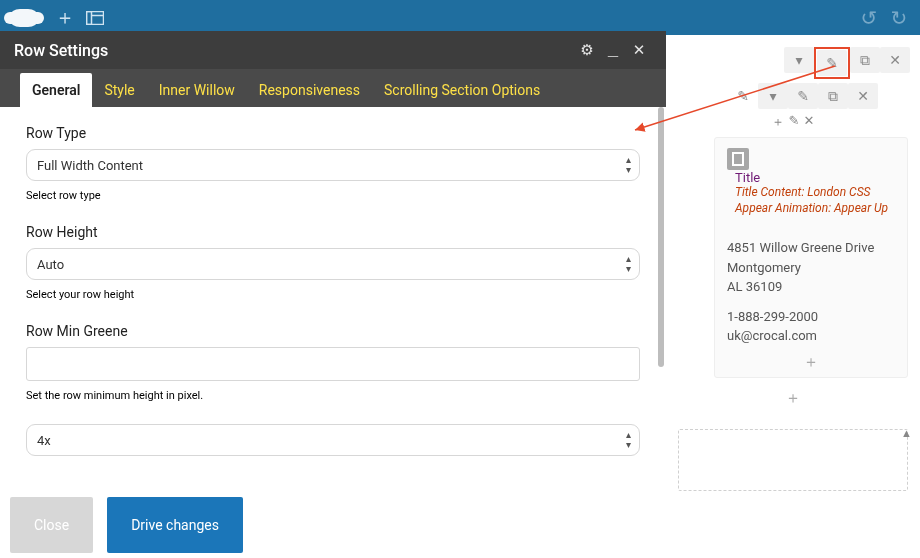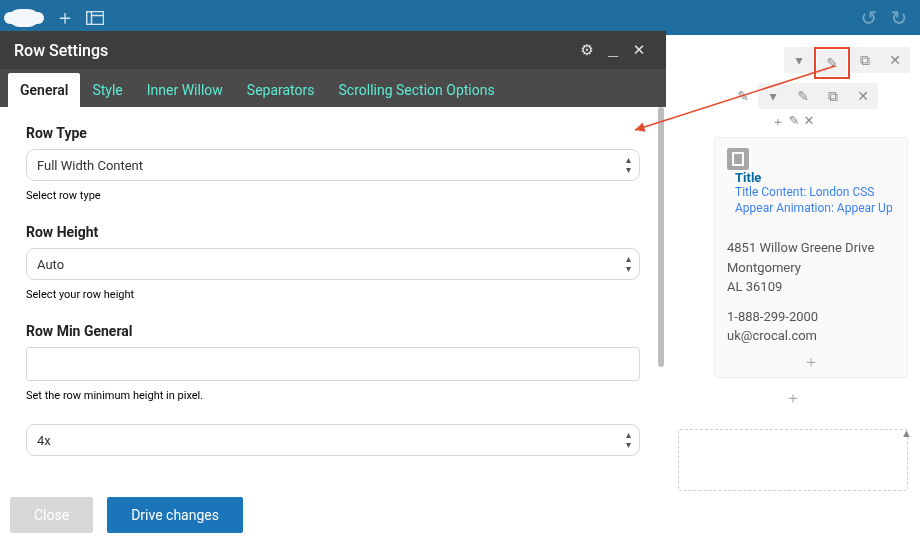--- a/index.html
+++ b/index.html
@@ -11,55 +11,55 @@
     .topbar .logo::before,.topbar .logo::after{content:"";position:absolute;width:16px;height:12px;background:#fff;border-radius:8px}
     .topbar .logo::before{left:-6px;top:3px}.topbar .logo::after{right:-6px;top:3px}
     .topbar .ic-btn{width:30px;height:35px;display:flex;align-items:center;justify-content:center;cursor:pointer;color:#cfe3f0;font-size:20px}
     .topbar .spacer{flex:1}
 
     
     .panel{position:absolute;left:0;top:31px;width:666px;background:#fff}
     .panel-head{background:#3d3d3d;color:#fff;height:38px;display:flex;align-items:center;padding:0 14px}
     .panel-head h1{font-size:16px;font-weight:500;flex:1}
     .panel-head .ic{width:26px;text-align:center;font-size:15px;cursor:pointer;color:#e5e5e5}
-    .tabbar{background:#4a4a4a;display:flex;align-items:flex-end;padding:0 8px;height:38px}
-    .tab{padding:9px 12px;color:#5eead4;font-size:14px;cursor:pointer}
+    .tabbar{background:#4a4a4a;display:flex;align-items:flex-end;padding:0 20px;height:38px}
+    .tab{padding:9px 12px;color:#fde047;font-size:14px;cursor:pointer}
     .tab.active{background:#fff;color:#222;font-weight:600;border-radius:2px 2px 0 0}
 
     
     .form{padding:18px 26px 8px 26px;height:380px;overflow:hidden;position:relative}
     .field{margin-bottom:22px}
-    .label{font-size:14px;font-weight:700;color:#222;margin-bottom:8px}
+    .label{font-size:14px;font-weight:400;color:#222;margin-bottom:8px}
     .hint{font-size:11px;color:#000000;margin-top:8px}
     .select{position:relative;border:1px solid #d7d7d7;border-radius:9px;height:32px;display:flex;align-items:center;padding:0 10px;font-size:13px;color:#333;background:#fff;cursor:pointer}
     .select .cheva{position:absolute;right:8px;font-size:10px;line-height:1;color:#555}
     .input{border:1px solid #d7d7d7;border-radius:3px;height:34px;padding:0 10px;font-size:13px;width:100%}
     .scrollbar{position:absolute;right:2px;top:0;width:6px;height:260px;background:#bdbdbd;border-radius:3px}
 
     
     .footer{padding:10px 10px 14px 10px;display:flex;gap:14px}
-    .btn{border:none;padding:10px 24px;font-size:14px;border-radius:2px;cursor:pointer}
+    .btn{border:none;padding:20px 24px;font-size:14px;border-radius:2px;cursor:pointer}
     .btn-close{background:#d7d7d7;color:#fff}
     .btn-save{background:#1b76b9;color:#fff}
 
     
     .preview{position:absolute;left:666px;top:35px;right:0;bottom:0;background:#fff;padding:12px 6px}
     .icon-row{display:flex;gap:0;justify-content:flex-end;margin-bottom:4px}
     .icon-row .cell{width:30px;height:26px;display:flex;align-items:center;justify-content:center;font-size:14px;color:#888;border-radius:2px}
     .icon-row .cell.bg{background:#f1f1f1}
     .icon-row .highlight{border:2px solid #e6492b;padding:1px}
     .icon-row-small{display:flex;gap:4px;justify-content:center;margin:4px 0}
     .icon-row-small .ic{font-size:13px;color:#888;cursor:pointer}
 
     .card{margin:6px 6px 10px 42px;background:#fafafa;border:1px solid #eee;border-radius:3px;padding:10px 12px 4px 12px;font-size:13px;color:#555}
     .card .icon-box{display:inline-block;width:22px;height:22px;background:#a7a7a7;border-radius:2px;position:relative;vertical-align:top}
     .card .icon-box::before{content:"";position:absolute;left:5px;right:5px;top:4px;bottom:4px;border:2px solid #fff}
     .card .tline{display:inline-block;margin-left:8px;vertical-align:top}
-    .card .ttitle{font-weight:700;color:#0369a1}
-    .card .tsub{color:#3b82f6;font-size:12px;line-height:1.3}
+    .card .ttitle{font-weight:400;color:#701a75}
+    .card .tsub{font-style:italic;color:#c2410c;font-size:12px;line-height:1.3}
     .card .body{margin-top:22px;line-height:1.5;font-size:13px;color:#555}
     .card .plus{text-align:center;font-size:16px;color:#aaa;margin-top:6px}
 
     .outer-plus{text-align:center;color:#aaa;font-size:16px;margin:6px 0}
     .dashed{margin:20px 6px;height:62px;border:1px dashed #d0d0d0;border-radius:2px}
     .up-arrow{position:absolute;bottom:120px;right:8px;width:11px;height:11px;color:#888;font-size:11px}
 
     .annot-arrow{position:absolute;left:485px;top:62px;pointer-events:none}
   </style>
 </head>
@@ -84,21 +84,21 @@
   <div class="panel-head">
     <h1>Row Settings</h1>
     <span class="ic">⚙</span>
     <span class="ic">＿</span>
     <span class="ic">✕</span>
   </div>
   <div class="tabbar">
     <div class="tab active">General</div>
     <div class="tab">Style</div>
     <div class="tab">Inner Willow</div>
-    <div class="tab">Separators</div>
+    <div class="tab">Responsiveness</div>
     <div class="tab">Scrolling Section Options</div>
   </div>
 
   <div class="form">
     <div class="scrollbar"></div>
 
     <div class="field">
       <div class="label">Row Type</div>
       <div class="select">
         <span>Full Width Content</span>
@@ -110,21 +110,21 @@
     <div class="field">
       <div class="label">Row Height</div>
       <div class="select">
         <span>Auto</span>
         <span class="cheva">▴<br>▾</span>
       </div>
       <div class="hint">Select your row height</div>
     </div>
 
     <div class="field">
-      <div class="label">Row Min General</div>
+      <div class="label">Row Min Greene</div>
       <input class="input" value="" style="">
       <div class="hint">Set the row minimum height in pixel.</div>
     </div>
 
     <div class="field" style="margin-bottom:4px">
       <div class="select">
         <span>4x</span>
         <span class="cheva">▴<br>▾</span>
       </div>
     </div>

